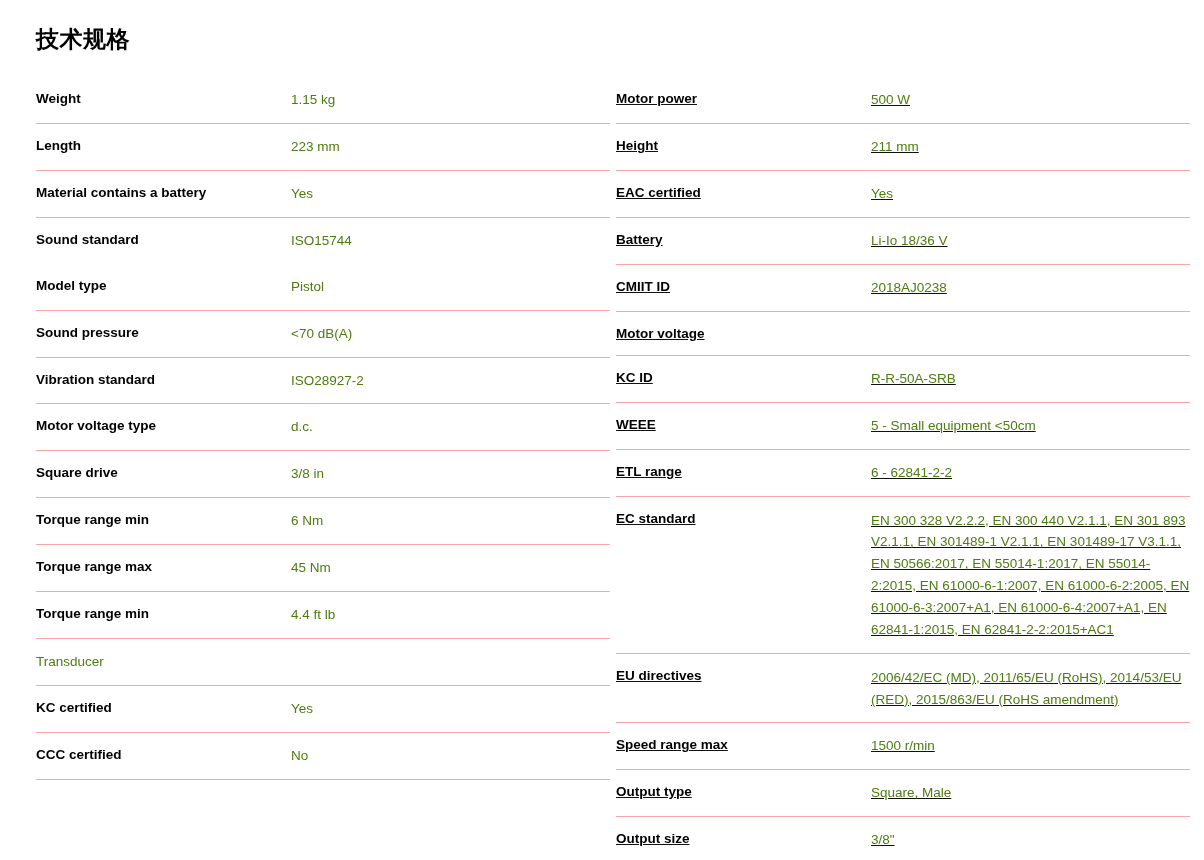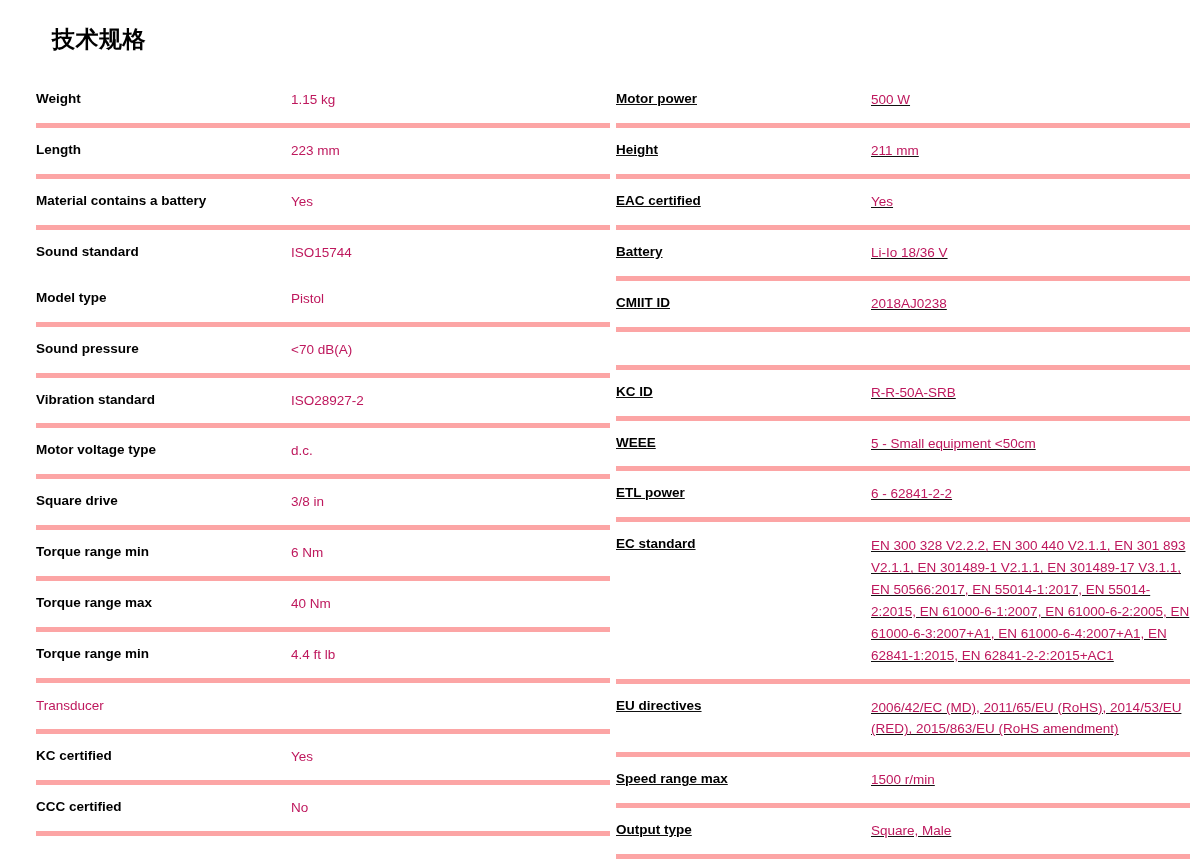--- a/index.html
+++ b/index.html
@@ -14,22 +14,22 @@
     width: 1204px;
     height: 860px;
     position: relative;
     overflow: hidden;
     background: #ffffff;
   }
   .page-title {
     font-size: 23px;
     font-weight: bold;
     color: #000000;
-    margin: 16px;
-    padding: 8px 0 0 36px;
+    margin: 0;
+    padding: 24px 0 0 36px;
     letter-spacing: 0.5px;
   }
   .spec-columns {
     display: flex;
     flex-direction: row;
     align-items: flex-start;
     padding-left: 36px;
     padding-right: 0px;
     margin-top: 22px;
   }
@@ -38,42 +38,42 @@
     flex: 0 0 574px;
   }
   .spec-col.right {
     margin-left: 6px;
     text-decoration: underline;
   }
   .spec-row {
     display: flex;
     flex-direction: row;
     align-items: flex-start;
-    border-bottom: 5px solid #fca5a5;
+    border-bottom: 1px solid #fca5a5;
     padding-top: 13px;
     padding-bottom: 12px;
     min-height: 38px;
   }
   .spec-row.no-border {
     border-bottom: none;
   }
   .spec-label {
     flex: 0 0 255px;
     width: 255px;
     font-size: 13.5px;
     font-weight: bold;
     color: #000000;
     line-height: 1.35;
     padding-right: 10px;
   }
   .spec-value {
     flex: 1 1 auto;
     font-size: 13.5px;
     font-weight: normal;
-    color: #be185d;
+    color: #4d7c0f;
     line-height: 1.55;
   }
   .spec-row.tall .spec-value {
     line-height: 1.62;
   }
 </style>
 </head>
 <body>
 
 <div class="page">
@@ -118,21 +118,21 @@
       <div class="spec-row">
         <div class="spec-label">Square drive</div>
         <div class="spec-value">3/8 in</div>
       </div>
       <div class="spec-row">
         <div class="spec-label">Torque range min</div>
         <div class="spec-value">6 Nm</div>
       </div>
       <div class="spec-row">
         <div class="spec-label">Torque range max</div>
-        <div class="spec-value">40 Nm</div>
+        <div class="spec-value">45 Nm</div>
       </div>
       <div class="spec-row">
         <div class="spec-label">Torque range min</div>
         <div class="spec-value">4.4 ft lb</div>
       </div>
       <div class="spec-row">
         <div class="spec-value">Transducer</div>
       </div>
       <div class="spec-row">
         <div class="spec-label">KC certified</div>
@@ -159,31 +159,32 @@
       </div>
       <div class="spec-row">
         <div class="spec-label">Battery</div>
         <div class="spec-value">Li-Io 18/36 V</div>
       </div>
       <div class="spec-row">
         <div class="spec-label">CMIIT ID</div>
         <div class="spec-value">2018AJ0238</div>
       </div>
       <div class="spec-row">
+        <div class="spec-label">Motor voltage</div>
       </div>
       <div class="spec-row">
         <div class="spec-label">KC ID</div>
         <div class="spec-value">R-R-50A-SRB</div>
       </div>
       <div class="spec-row">
         <div class="spec-label">WEEE</div>
         <div class="spec-value">5 - Small equipment &lt;50cm</div>
       </div>
       <div class="spec-row">
-        <div class="spec-label">ETL power</div>
+        <div class="spec-label">ETL range</div>
         <div class="spec-value">6 - 62841-2-2</div>
       </div>
       <div class="spec-row tall">
         <div class="spec-label">EC standard</div>
         <div class="spec-value">EN 300 328 V2.2.2, EN 300 440 V2.1.1, EN 301 893 V2.1.1, EN 301489-1 V2.1.1, EN 301489-17 V3.1.1, EN 50566:2017, EN 55014-1:2017, EN 55014-2:2015, EN 61000-6-1:2007, EN 61000-6-2:2005, EN 61000-6-3:2007+A1, EN 61000-6-4:2007+A1, EN 62841-1:2015, EN 62841-2-2:2015+AC1</div>
       </div>
       <div class="spec-row tall">
         <div class="spec-label">EU directives</div>
         <div class="spec-value">2006/42/EC (MD), 2011/65/EU (RoHS), 2014/53/EU (RED), 2015/863/EU (RoHS amendment)</div>
       </div>

